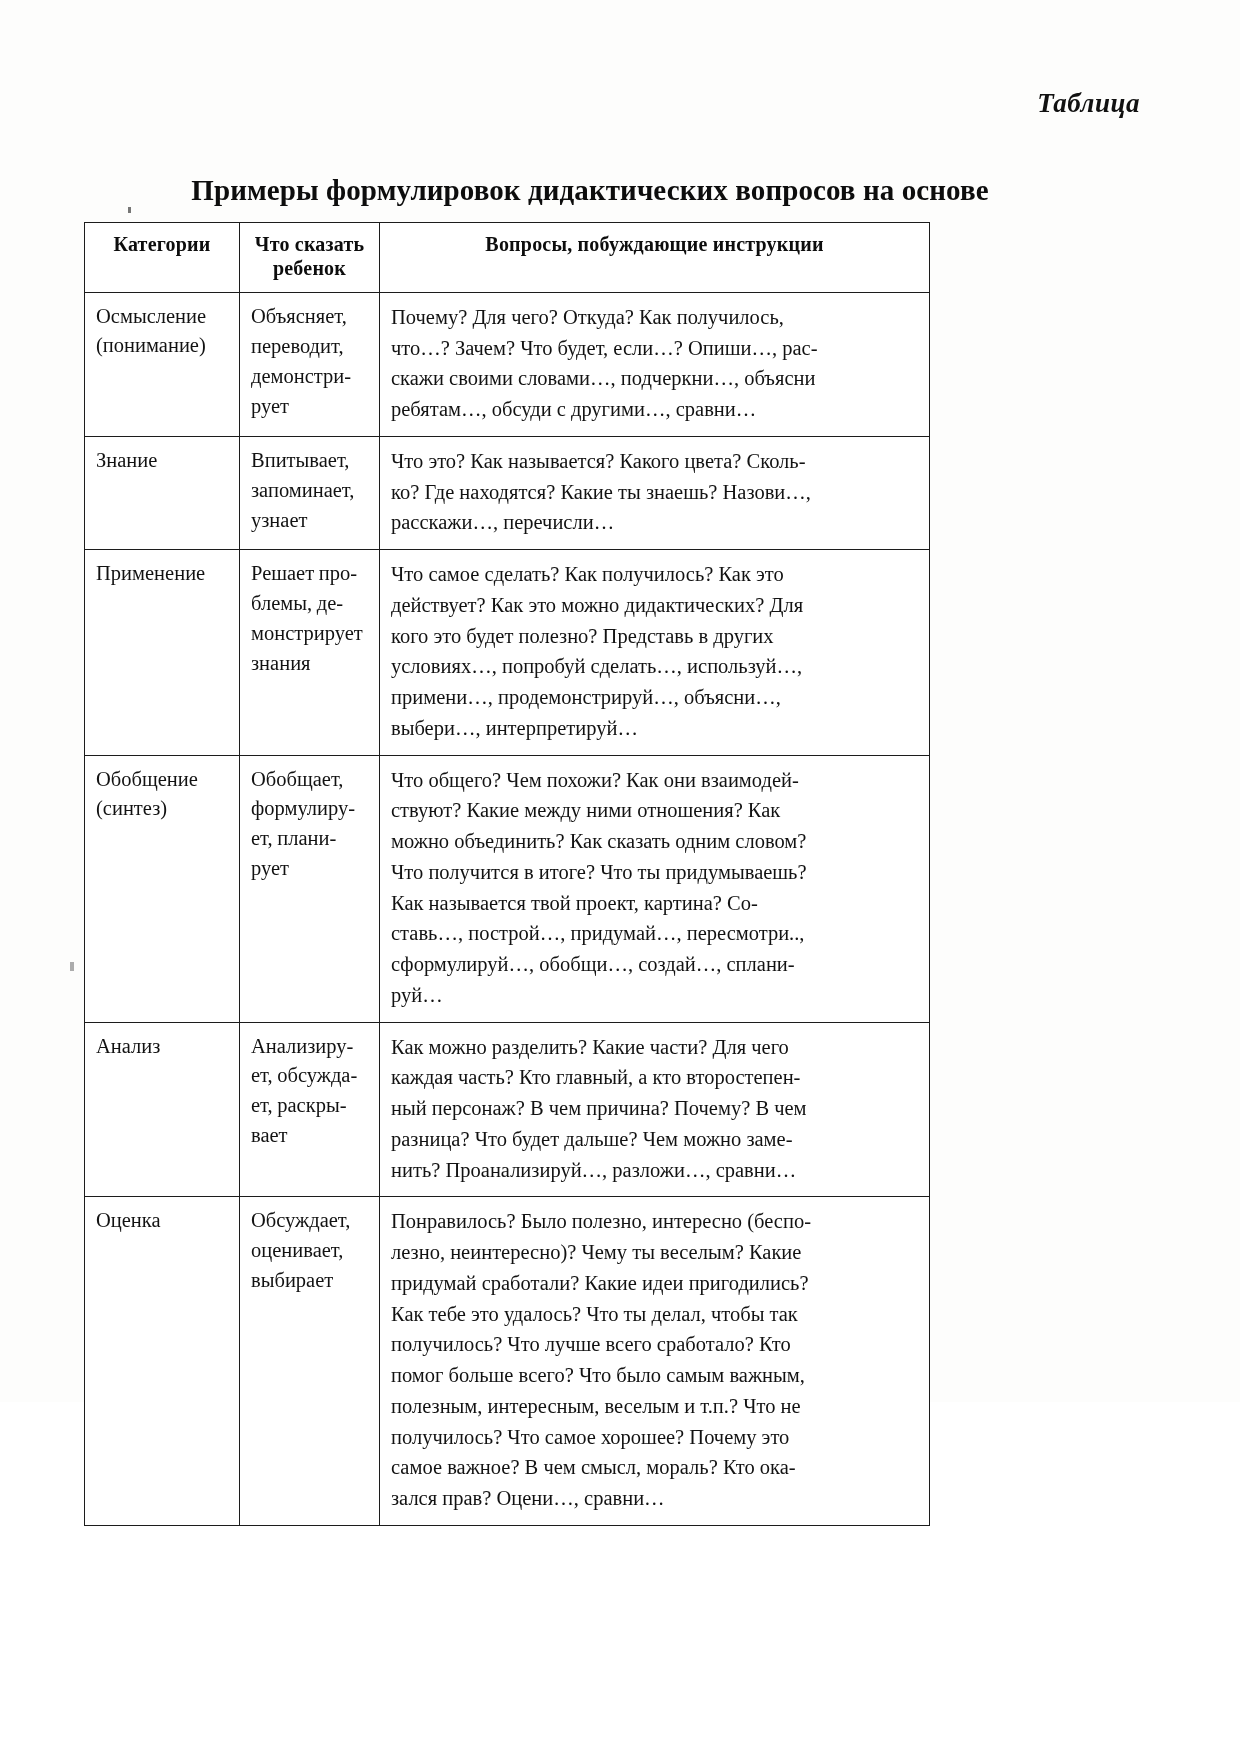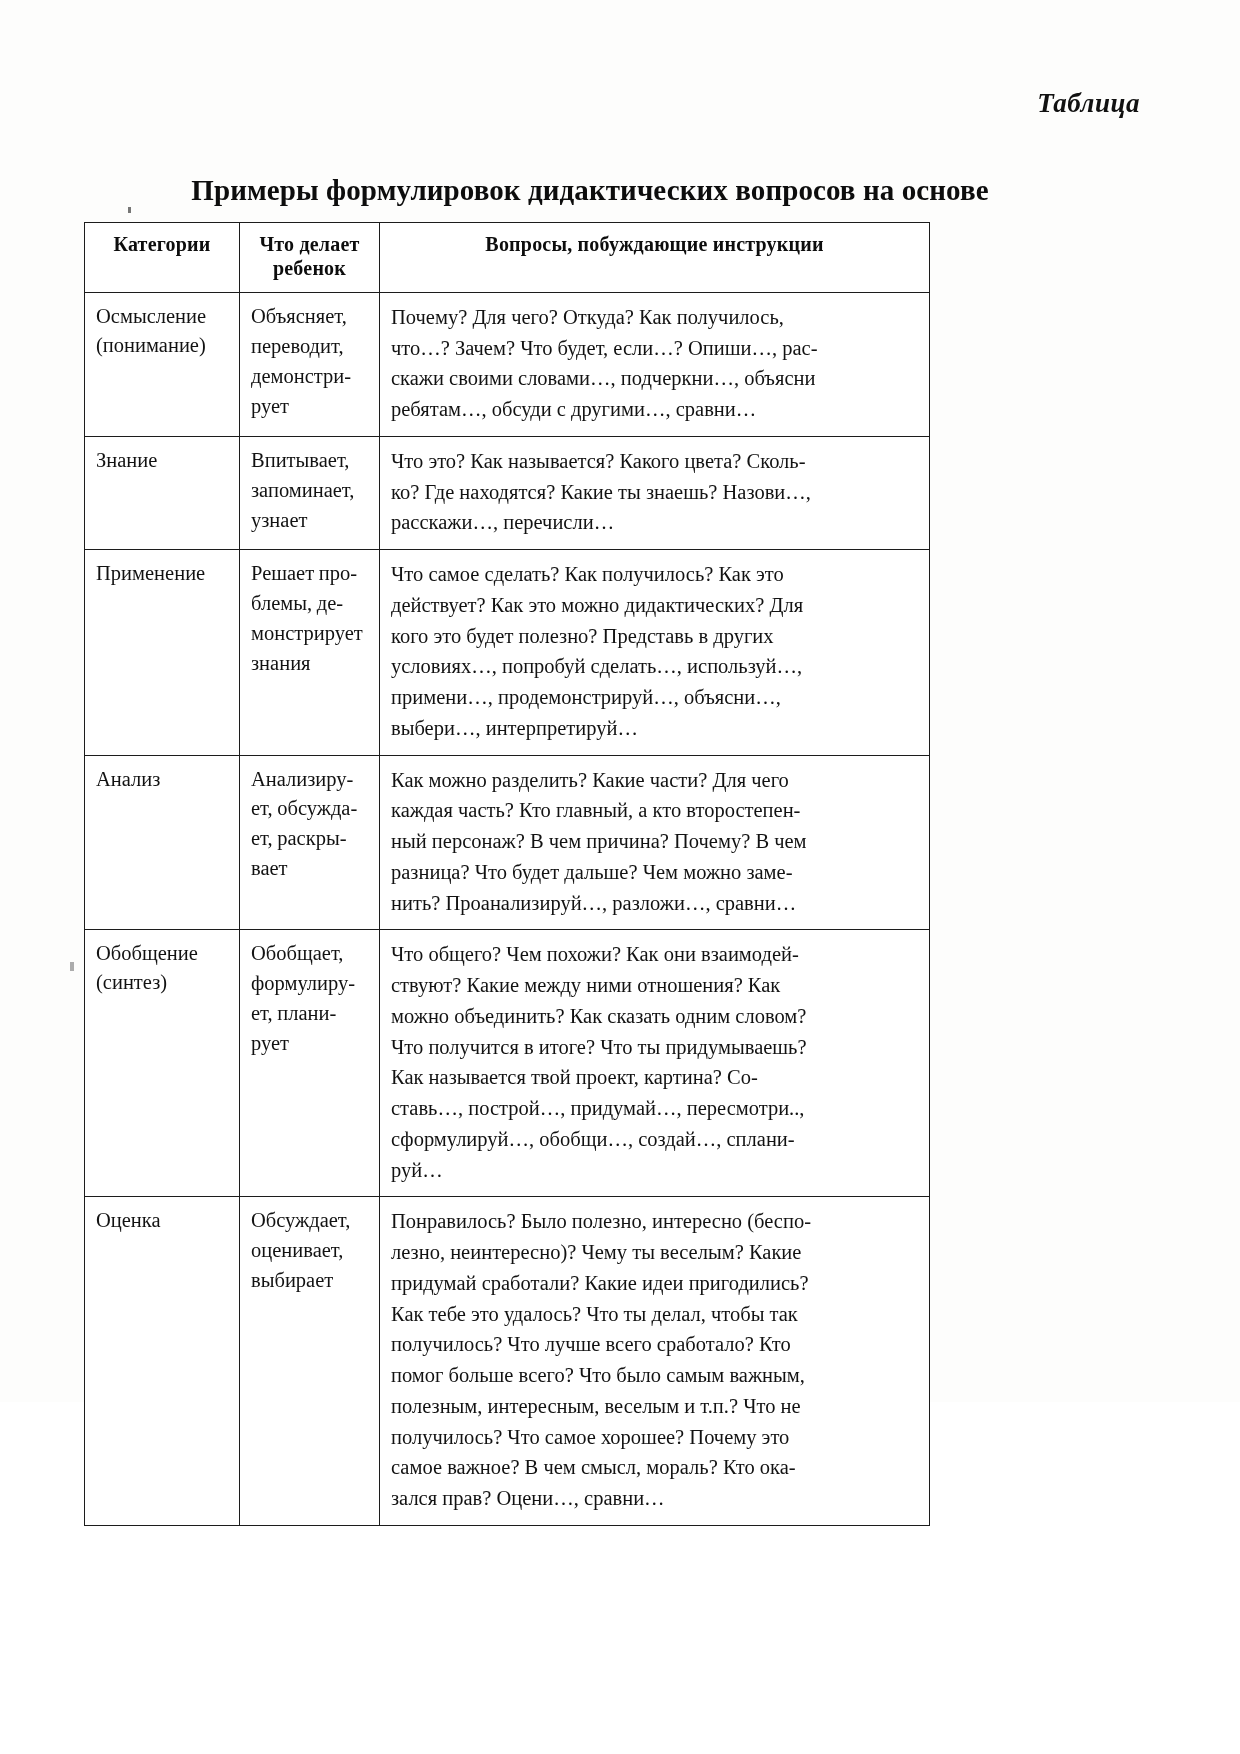--- a/index.html
+++ b/index.html
@@ -170,21 +170,21 @@
     <table class="grid">
       <colgroup>
         <col class="c1">
           <col class="c2">
           <col class="c3">
       </colgroup>
       <thead>
         <tr>
           <th class="h-cat">Категории</th>
           <th class="h-child">
-            <span>Что делает</span><br>
+            <span>Что сказать</span><br>
             <span>ребенок</span>
           </th>
           <th class="h-q">Вопросы, побуждающие инструкции</th>
         </tr>
       </thead>
       <tbody id="tbody">
           <tr>
             <td class="cat">
               <span class="sub">Осмысление</span>
               <span class="sub">(понимание)</span>
@@ -227,38 +227,20 @@
               <span class="l">монстрирует</span>
               <span class="l">знания</span>
             </td>
             <td class="q">
               <span class="l">Что самое сделать? Как получилось? Как это</span>
               <span class="l">действует? Как это можно дидактических? Для</span>
               <span class="l">кого это будет полезно? Представь в других</span>
               <span class="l">условиях…, попробуй сделать…, используй…,</span>
               <span class="l">примени…, продемонстрируй…, объясни…,</span>
               <span class="l">выбери…, интерпретируй…</span>
-            </td>
-          </tr>
-          <tr>
-            <td class="cat">
-              <span class="sub">Анализ</span>
-            </td>
-            <td class="does">
-              <span class="l">Анализиру-</span>
-              <span class="l">ет, обсужда-</span>
-              <span class="l">ет, раскры-</span>
-              <span class="l">вает</span>
-            </td>
-            <td class="q">
-              <span class="l">Как можно разделить? Какие части? Для чего</span>
-              <span class="l">каждая часть? Кто главный, а кто второстепен-</span>
-              <span class="l">ный персонаж? В чем причина? Почему? В чем</span>
-              <span class="l">разница? Что будет дальше? Чем можно заме-</span>
-              <span class="l">нить? Проанализируй…, разложи…, сравни…</span>
             </td>
           </tr>
           <tr>
             <td class="cat">
               <span class="sub">Обобщение</span>
               <span class="sub">(синтез)</span>
             </td>
             <td class="does">
               <span class="l">Обобщает,</span>
               <span class="l">формулиру-</span>
@@ -267,20 +249,38 @@
             </td>
             <td class="q">
               <span class="l">Что общего? Чем похожи? Как они взаимодей-</span>
               <span class="l">ствуют? Какие между ними отношения? Как</span>
               <span class="l">можно объединить? Как сказать одним словом?</span>
               <span class="l">Что получится в итоге? Что ты придумываешь?</span>
               <span class="l">Как называется твой проект, картина? Со-</span>
               <span class="l">ставь…, построй…, придумай…, пересмотри..,</span>
               <span class="l">сформулируй…, обобщи…, создай…, сплани-</span>
               <span class="l">руй…</span>
+            </td>
+          </tr>
+          <tr>
+            <td class="cat">
+              <span class="sub">Анализ</span>
+            </td>
+            <td class="does">
+              <span class="l">Анализиру-</span>
+              <span class="l">ет, обсужда-</span>
+              <span class="l">ет, раскры-</span>
+              <span class="l">вает</span>
+            </td>
+            <td class="q">
+              <span class="l">Как можно разделить? Какие части? Для чего</span>
+              <span class="l">каждая часть? Кто главный, а кто второстепен-</span>
+              <span class="l">ный персонаж? В чем причина? Почему? В чем</span>
+              <span class="l">разница? Что будет дальше? Чем можно заме-</span>
+              <span class="l">нить? Проанализируй…, разложи…, сравни…</span>
             </td>
           </tr>
           <tr>
             <td class="cat">
               <span class="sub">Оценка</span>
             </td>
             <td class="does">
               <span class="l">Обсуждает,</span>
               <span class="l">оценивает,</span>
               <span class="l">выбирает</span>

